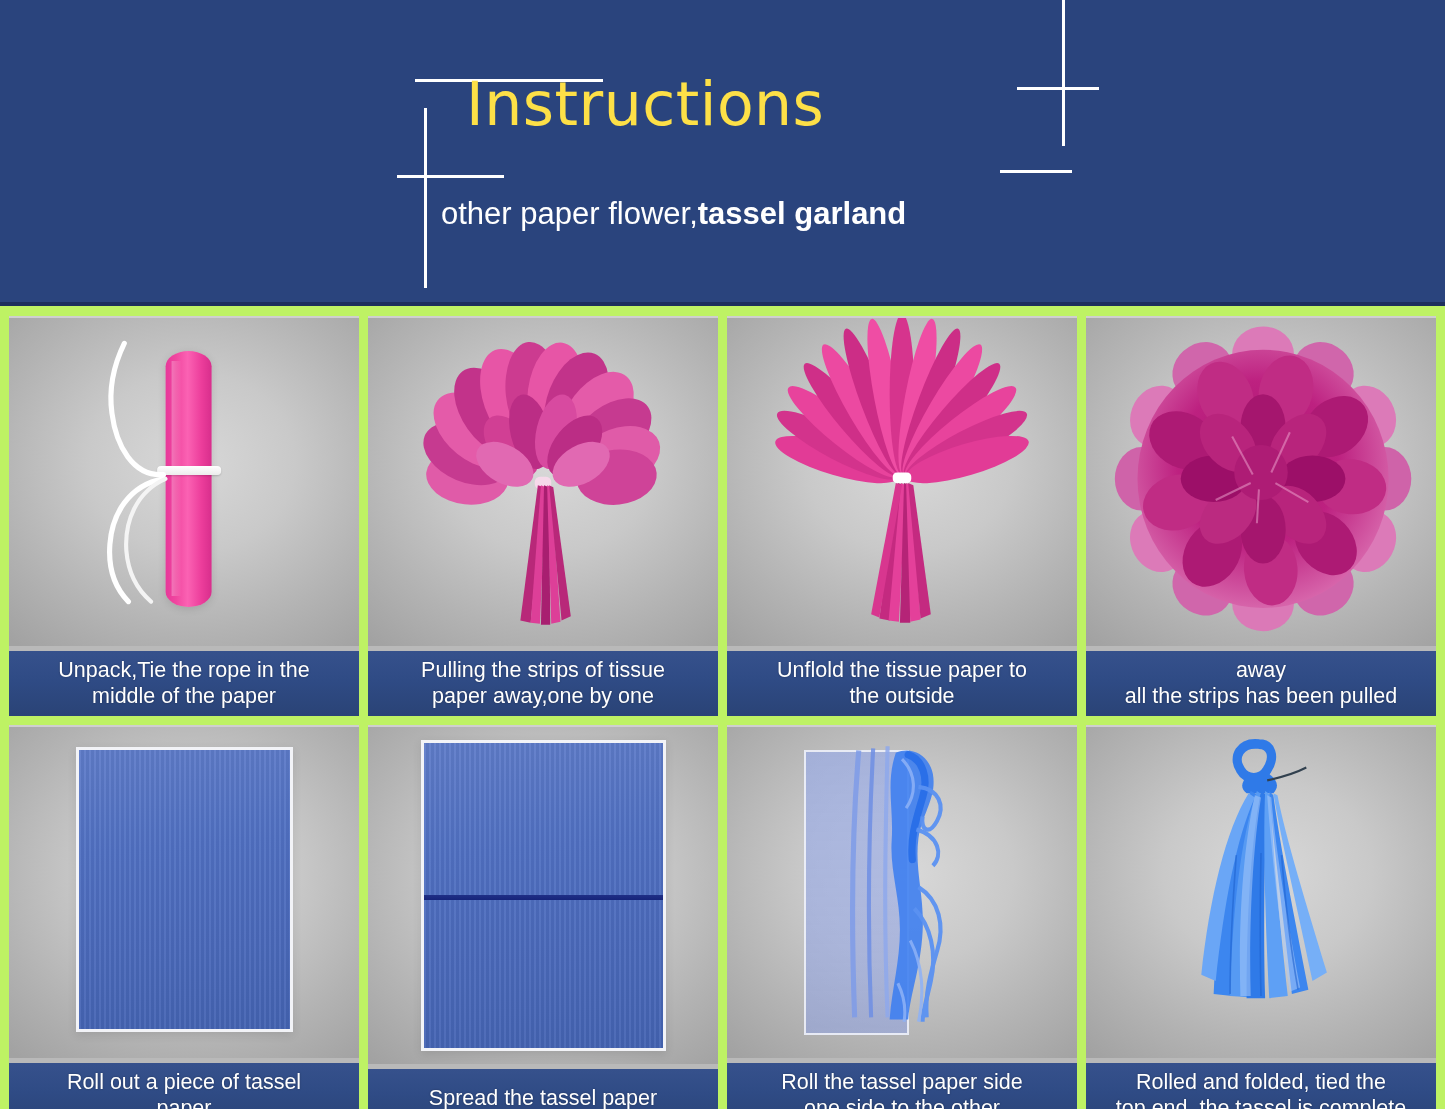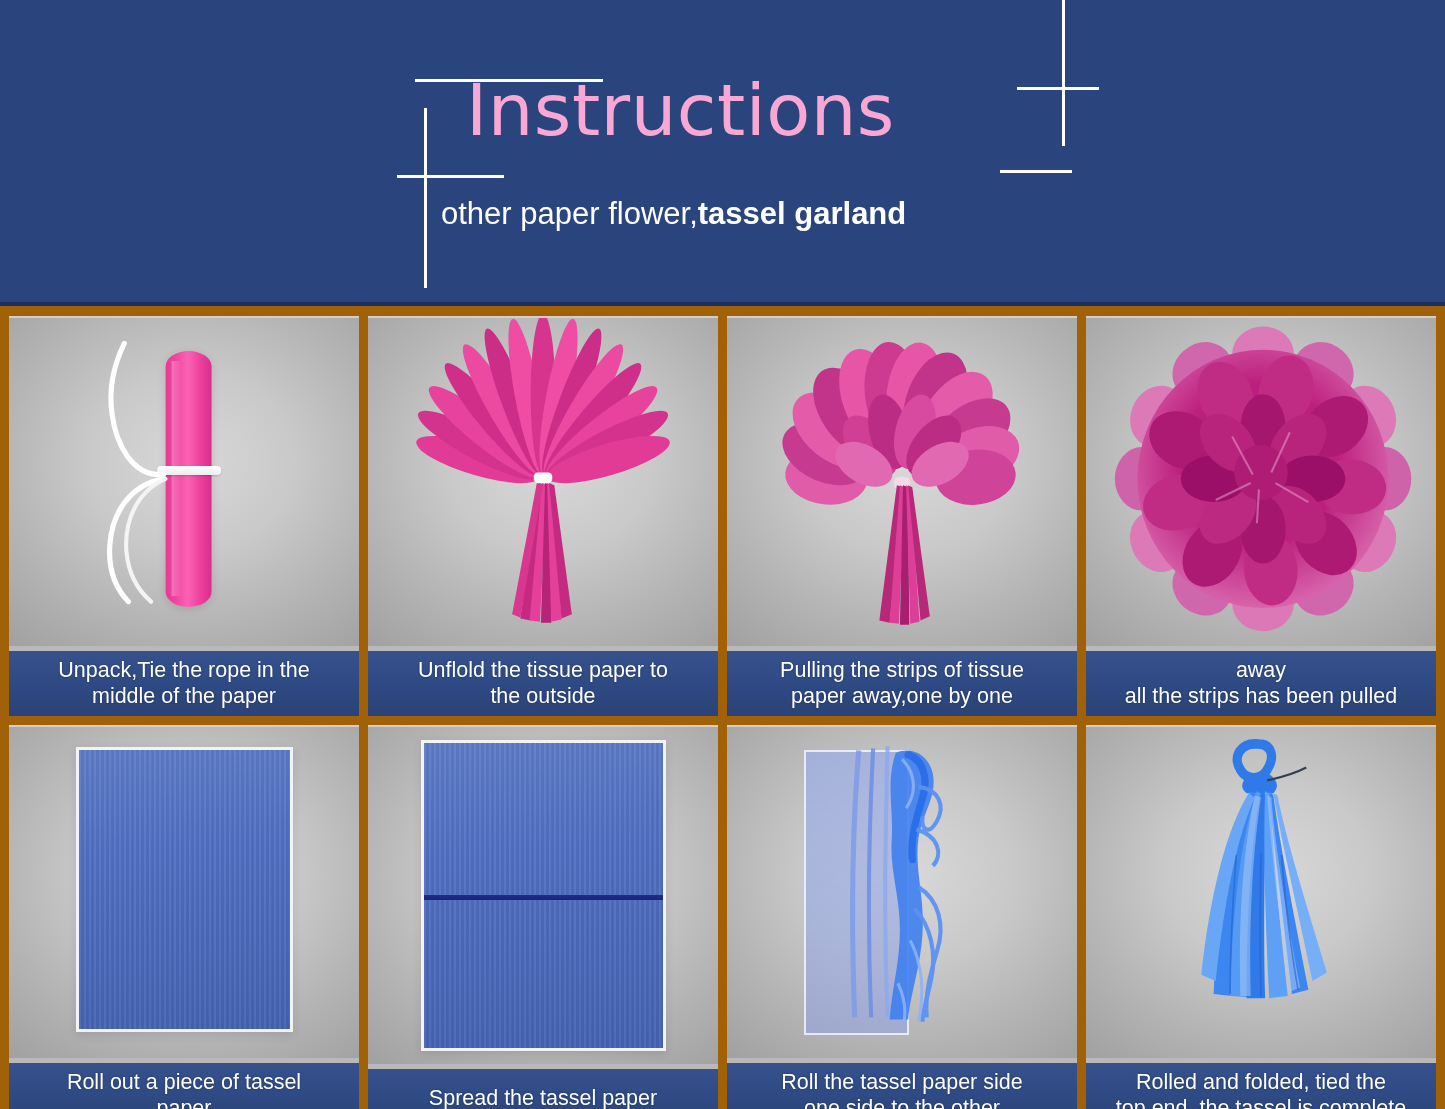--- a/index.html
+++ b/index.html
@@ -28,42 +28,42 @@
   .deco-left-v { left: 424px; top: 108px; width: 3px; height: 180px; }
   .deco-left-h { left: 397px; top: 175px; width: 107px; height: 3px; }
   
   .deco-right-v { left: 1062px; top: 0px; width: 3px; height: 146px; }
   .deco-right-h { left: 1017px; top: 87px; width: 82px; height: 3px; }
   
   .deco-title-rule { left: 1000px; top: 170px; width: 72px; height: 3px; }
 
   .title {
     position: absolute; left: 466px; top: 74px;
-    font-size: 72px; font-weight: 400; color: #f9a8d4;
+    font-size: 60px; font-weight: 400; color: #fde047;
     letter-spacing: 0.5px; line-height: 1.0;
     font-family: "DejaVu Sans", sans-serif;
     white-space: nowrap;
   }
   .subtitle {
     position: absolute; left: 441px; top: 196px;
     font-size: 31px; color: #ffffff; white-space: nowrap;
     font-family: "Liberation Sans", sans-serif;
   }
   .subtitle .bold { font-weight: bold; text-align: right; }
 
   
   .grid {
     position: absolute; left: 0; top: 306px;
     width: 1445px; height: 803px;
     display: grid;
     grid-template-columns: repeat(4, 1fr);
     grid-template-rows: 400px 403px;
     gap: 9px 9px;
     padding: 10px 9px 0 9px;
-    background: #a16207;
+    background: #bef264;
   }
   .panel { position: relative; overflow: hidden; display: flex; flex-direction: column; }
   .photo {
     position: relative; flex: 1 1 auto; overflow: hidden;
     background:
       radial-gradient(ellipse 78% 72% at 52% 44%, #d8d8d8 0%, #c9c9c9 38%, #b3b3b3 72%, #a2a2a2 100%);
     border-top: 2px solid #cfcfcf;
   }
   .caption {
     flex: 0 0 auto;
@@ -170,20 +170,98 @@
       </div>
       <div class="caption">
         <span>Unpack,Tie the rope in the</span>
         <span>middle of the paper</span>
       </div>
     </div>
 
     <div class="panel">
       <div class="photo">
         <svg class="fan-wrap" viewBox="0 0 340 310" preserveAspectRatio="none">
+          <g transform="translate(170,158)">
+            <g>
+              <g transform="rotate(-84)">
+                  <ellipse cx="0" cy="-74" rx="26" ry="40" fill="#e05ba8"></ellipse>
+                </g>
+              <g transform="rotate(-68)">
+                  <ellipse cx="0" cy="-80" rx="27" ry="44" fill="#c63a90"></ellipse>
+                </g>
+              <g transform="rotate(-52)">
+                  <ellipse cx="0" cy="-84" rx="28" ry="46" fill="#e45ba9"></ellipse>
+                </g>
+              <g transform="rotate(-36)">
+                  <ellipse cx="0" cy="-86" rx="28" ry="47" fill="#c2338a"></ellipse>
+                </g>
+              <g transform="rotate(-20)">
+                  <ellipse cx="0" cy="-88" rx="28" ry="48" fill="#e755a6"></ellipse>
+                </g>
+              <g transform="rotate(-6)">
+                  <ellipse cx="0" cy="-88" rx="27" ry="48" fill="#cc3b90"></ellipse>
+                </g>
+              <g transform="rotate(8)">
+                  <ellipse cx="0" cy="-88" rx="27" ry="48" fill="#e755a6"></ellipse>
+                </g>
+              <g transform="rotate(22)">
+                  <ellipse cx="0" cy="-87" rx="28" ry="47" fill="#c2338a"></ellipse>
+                </g>
+              <g transform="rotate(38)">
+                  <ellipse cx="0" cy="-85" rx="28" ry="46" fill="#e45ba9"></ellipse>
+                </g>
+              <g transform="rotate(54)">
+                  <ellipse cx="0" cy="-82" rx="27" ry="44" fill="#c63a90"></ellipse>
+                </g>
+              <g transform="rotate(70)">
+                  <ellipse cx="0" cy="-78" rx="27" ry="42" fill="#e05ba8"></ellipse>
+                </g>
+              <g transform="rotate(84)">
+                  <ellipse cx="0" cy="-72" rx="26" ry="39" fill="#cf4398"></ellipse>
+                </g>
+
+              <g transform="rotate(-40)">
+                  <ellipse cx="0" cy="-48" rx="20" ry="34" fill="#d13f94"></ellipse>
+                </g>
+              <g transform="rotate(-14)">
+                  <ellipse cx="0" cy="-52" rx="19" ry="36" fill="#bb2d85"></ellipse>
+                </g>
+              <g transform="rotate(14)">
+                  <ellipse cx="0" cy="-52" rx="19" ry="36" fill="#d84aa0"></ellipse>
+                </g>
+              <g transform="rotate(40)">
+                  <ellipse cx="0" cy="-48" rx="20" ry="34" fill="#bb2d85"></ellipse>
+                </g>
+              <g transform="rotate(-62)">
+                  <ellipse cx="0" cy="-42" rx="18" ry="30" fill="#e169b2"></ellipse>
+                </g>
+              <g transform="rotate(62)">
+                  <ellipse cx="0" cy="-42" rx="18" ry="30" fill="#e169b2"></ellipse>
+                </g>
+            </g>
+            <rect x="-8" y="-8" width="16" height="12" rx="5" fill="#f6d9ea"></rect>
+            <g>
+              <path d="M-5 0 L -22 128 L -12 130 L 1 2 Z" fill="#b82879"></path>
+              <path d="M-2 0 L -12 130 L -3 131 L 3 2 Z" fill="#dd3f98"></path>
+              <path d="M1 0 L -2 132 L 7 132 L 6 2 Z" fill="#a81f70"></path>
+              <path d="M4 0 L 8 131 L 17 129 L 8 2 Z" fill="#dd3f98"></path>
+              <path d="M6 0 L 18 128 L 27 124 L 10 2 Z" fill="#b82879"></path>
+            </g>
+          </g>
+        </svg>
+      </div>
+      <div class="caption">
+        <span>Pulling the strips of tissue</span>
+        <span>paper away,one by one</span>
+      </div>
+    </div>
+
+    <div class="panel">
+      <div class="photo">
+        <svg class="fan-wrap" viewBox="0 0 340 310" preserveAspectRatio="none">
           <g transform="translate(170,152)">
             <g>
               <g transform="rotate(-74)">
                   <ellipse cx="0" cy="-66" rx="15" ry="62" fill="#e23b96"></ellipse>
                 </g>
               <g transform="rotate(-63)">
                   <ellipse cx="0" cy="-70" rx="14" ry="66" fill="#d3338c"></ellipse>
                 </g>
               <g transform="rotate(-52)">
                   <ellipse cx="0" cy="-72" rx="14" ry="68" fill="#e8439c"></ellipse>
@@ -233,98 +311,20 @@
               <path d="M4 4 L 8 135 L 18 133 L 9 6 Z" fill="#e4409a"></path>
               <path d="M6 4 L 18 132 L 28 128 L 11 6 Z" fill="#c42a80"></path>
               <path d="M-6 4 L -30 128 L -22 131 L 0 6 Z" fill="#d8368f"></path>
             </g>
           </g>
         </svg>
       </div>
       <div class="caption">
         <span>Unflold the tissue paper to</span>
         <span>the outside</span>
-      </div>
-    </div>
-
-    <div class="panel">
-      <div class="photo">
-        <svg class="fan-wrap" viewBox="0 0 340 310" preserveAspectRatio="none">
-          <g transform="translate(170,158)">
-            <g>
-              <g transform="rotate(-84)">
-                  <ellipse cx="0" cy="-74" rx="26" ry="40" fill="#e05ba8"></ellipse>
-                </g>
-              <g transform="rotate(-68)">
-                  <ellipse cx="0" cy="-80" rx="27" ry="44" fill="#c63a90"></ellipse>
-                </g>
-              <g transform="rotate(-52)">
-                  <ellipse cx="0" cy="-84" rx="28" ry="46" fill="#e45ba9"></ellipse>
-                </g>
-              <g transform="rotate(-36)">
-                  <ellipse cx="0" cy="-86" rx="28" ry="47" fill="#c2338a"></ellipse>
-                </g>
-              <g transform="rotate(-20)">
-                  <ellipse cx="0" cy="-88" rx="28" ry="48" fill="#e755a6"></ellipse>
-                </g>
-              <g transform="rotate(-6)">
-                  <ellipse cx="0" cy="-88" rx="27" ry="48" fill="#cc3b90"></ellipse>
-                </g>
-              <g transform="rotate(8)">
-                  <ellipse cx="0" cy="-88" rx="27" ry="48" fill="#e755a6"></ellipse>
-                </g>
-              <g transform="rotate(22)">
-                  <ellipse cx="0" cy="-87" rx="28" ry="47" fill="#c2338a"></ellipse>
-                </g>
-              <g transform="rotate(38)">
-                  <ellipse cx="0" cy="-85" rx="28" ry="46" fill="#e45ba9"></ellipse>
-                </g>
-              <g transform="rotate(54)">
-                  <ellipse cx="0" cy="-82" rx="27" ry="44" fill="#c63a90"></ellipse>
-                </g>
-              <g transform="rotate(70)">
-                  <ellipse cx="0" cy="-78" rx="27" ry="42" fill="#e05ba8"></ellipse>
-                </g>
-              <g transform="rotate(84)">
-                  <ellipse cx="0" cy="-72" rx="26" ry="39" fill="#cf4398"></ellipse>
-                </g>
-
-              <g transform="rotate(-40)">
-                  <ellipse cx="0" cy="-48" rx="20" ry="34" fill="#d13f94"></ellipse>
-                </g>
-              <g transform="rotate(-14)">
-                  <ellipse cx="0" cy="-52" rx="19" ry="36" fill="#bb2d85"></ellipse>
-                </g>
-              <g transform="rotate(14)">
-                  <ellipse cx="0" cy="-52" rx="19" ry="36" fill="#d84aa0"></ellipse>
-                </g>
-              <g transform="rotate(40)">
-                  <ellipse cx="0" cy="-48" rx="20" ry="34" fill="#bb2d85"></ellipse>
-                </g>
-              <g transform="rotate(-62)">
-                  <ellipse cx="0" cy="-42" rx="18" ry="30" fill="#e169b2"></ellipse>
-                </g>
-              <g transform="rotate(62)">
-                  <ellipse cx="0" cy="-42" rx="18" ry="30" fill="#e169b2"></ellipse>
-                </g>
-            </g>
-            <rect x="-8" y="-8" width="16" height="12" rx="5" fill="#f6d9ea"></rect>
-            <g>
-              <path d="M-5 0 L -22 128 L -12 130 L 1 2 Z" fill="#b82879"></path>
-              <path d="M-2 0 L -12 130 L -3 131 L 3 2 Z" fill="#dd3f98"></path>
-              <path d="M1 0 L -2 132 L 7 132 L 6 2 Z" fill="#a81f70"></path>
-              <path d="M4 0 L 8 131 L 17 129 L 8 2 Z" fill="#dd3f98"></path>
-              <path d="M6 0 L 18 128 L 27 124 L 10 2 Z" fill="#b82879"></path>
-            </g>
-          </g>
-        </svg>
-      </div>
-      <div class="caption">
-        <span>Pulling the strips of tissue</span>
-        <span>paper away,one by one</span>
       </div>
     </div>
 
     <div class="panel">
       <div class="photo">
         <svg class="fan-wrap" viewBox="0 0 340 310" preserveAspectRatio="none">
           <defs>
             <radialGradient id="pomgrad" cx="48%" cy="44%" r="58%">
               <stop offset="0%" stop-color="#a8146f"></stop>
               <stop offset="55%" stop-color="#bd2180"></stop>

